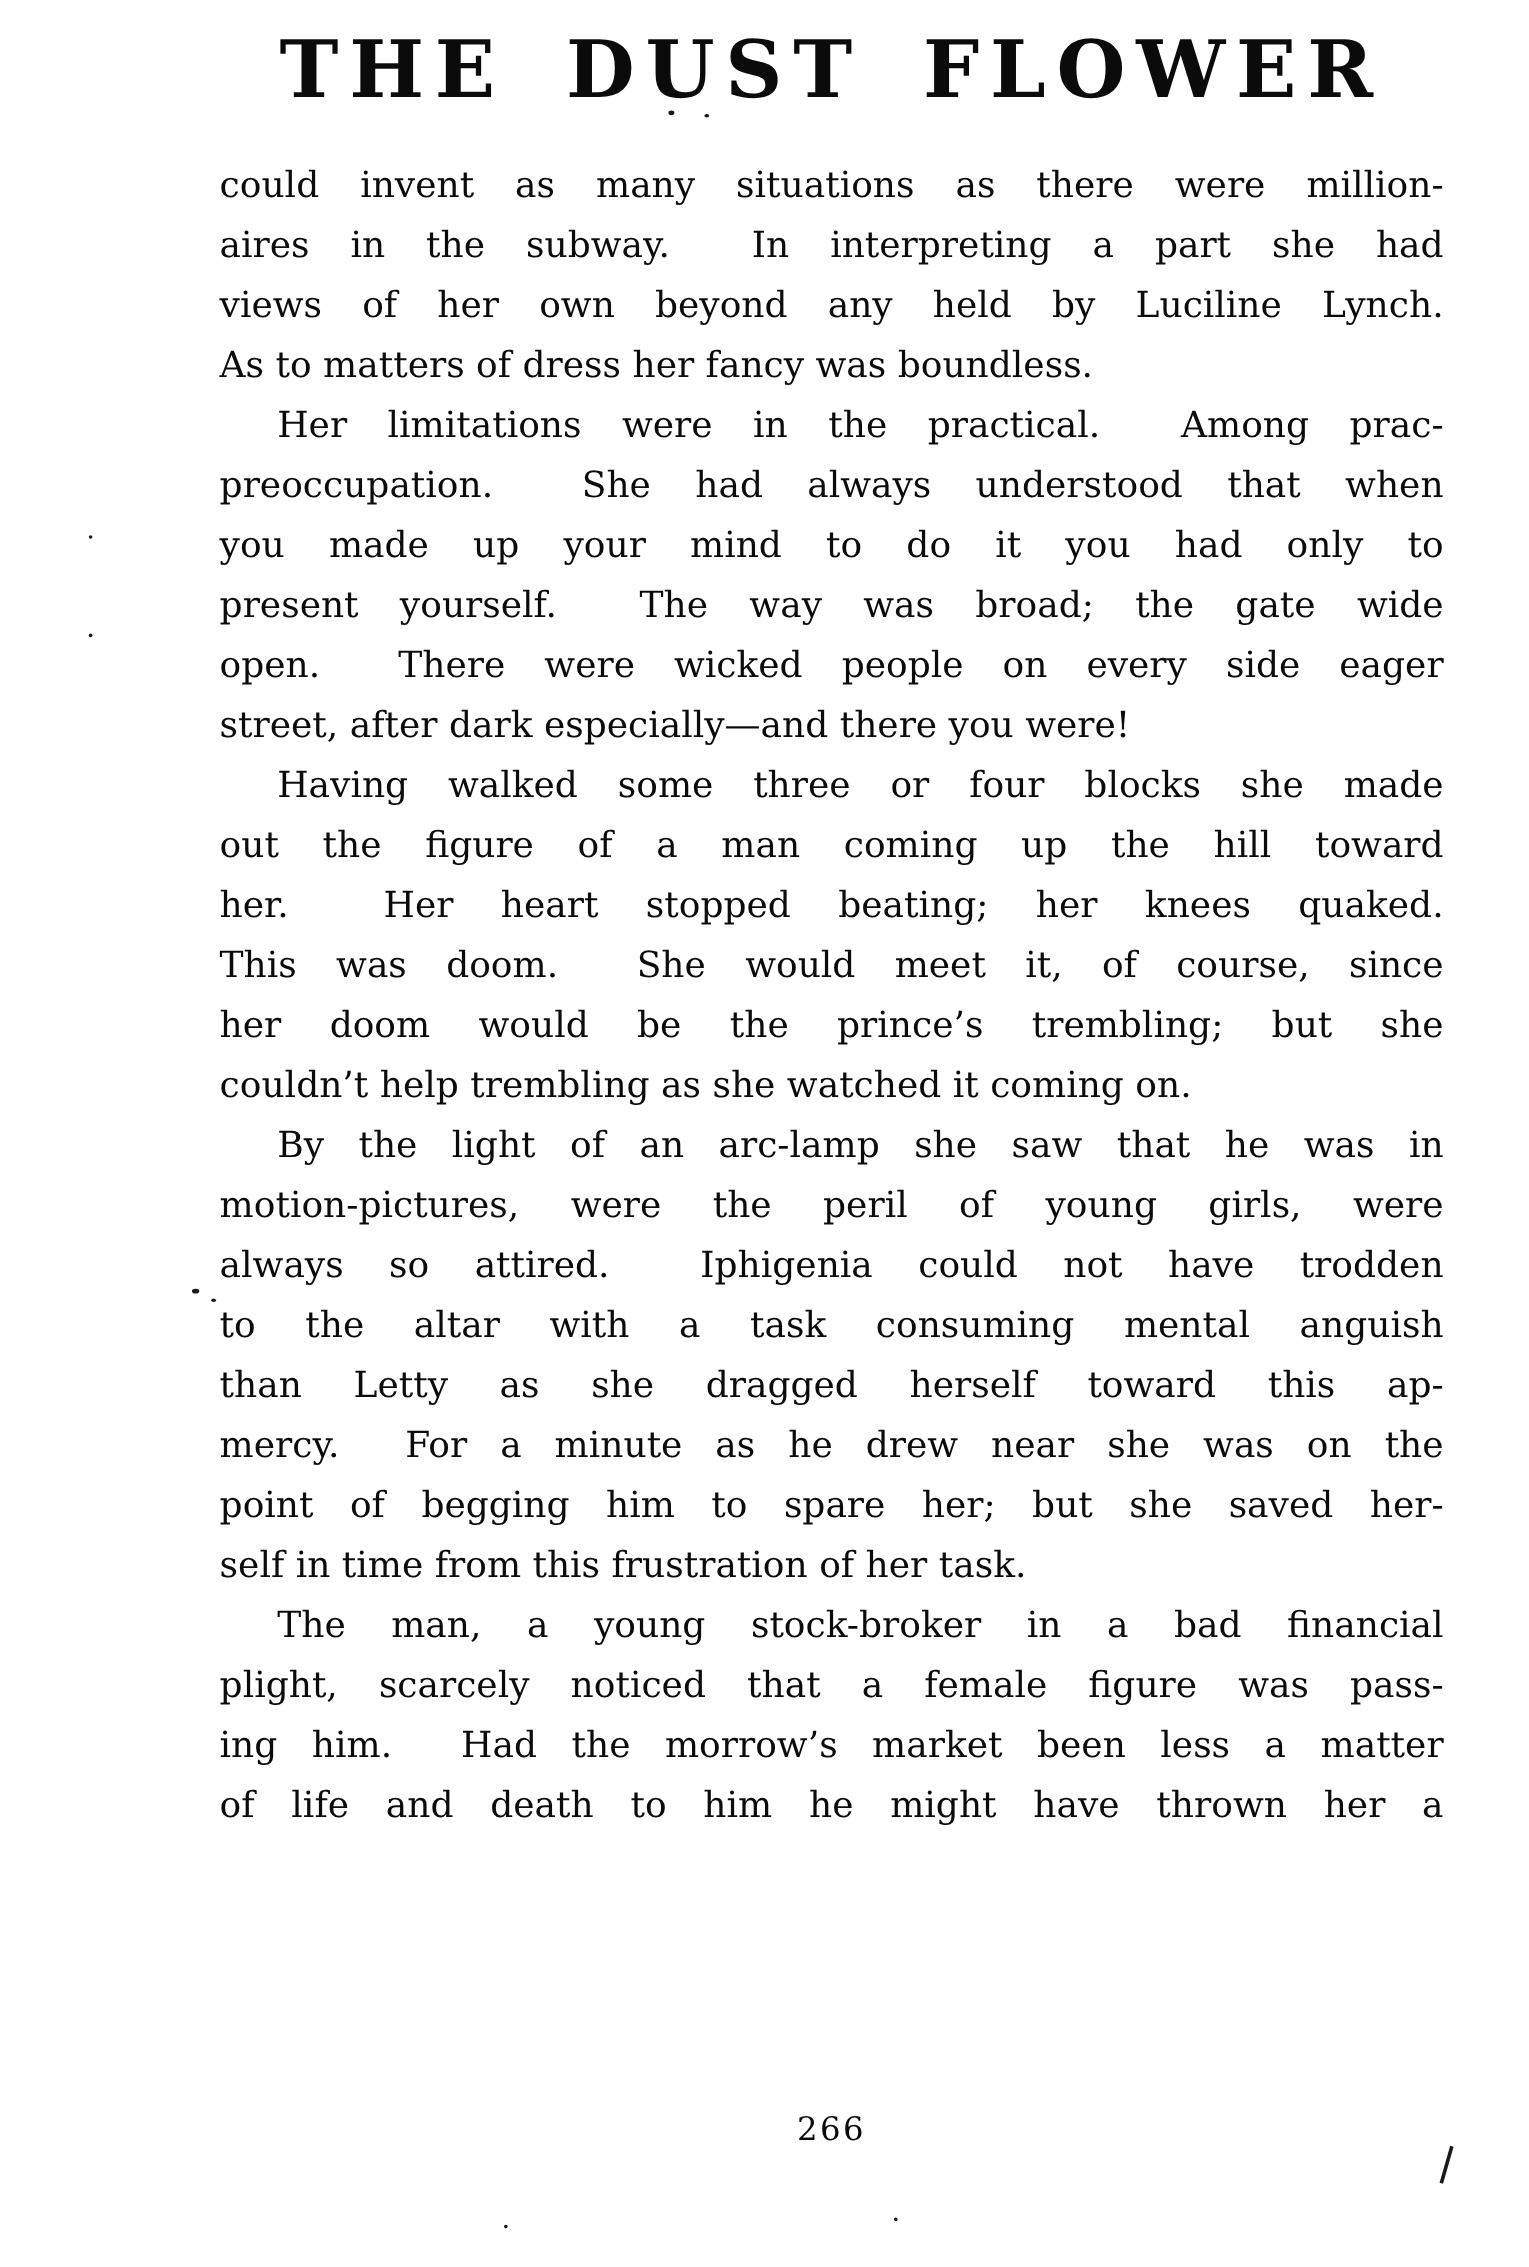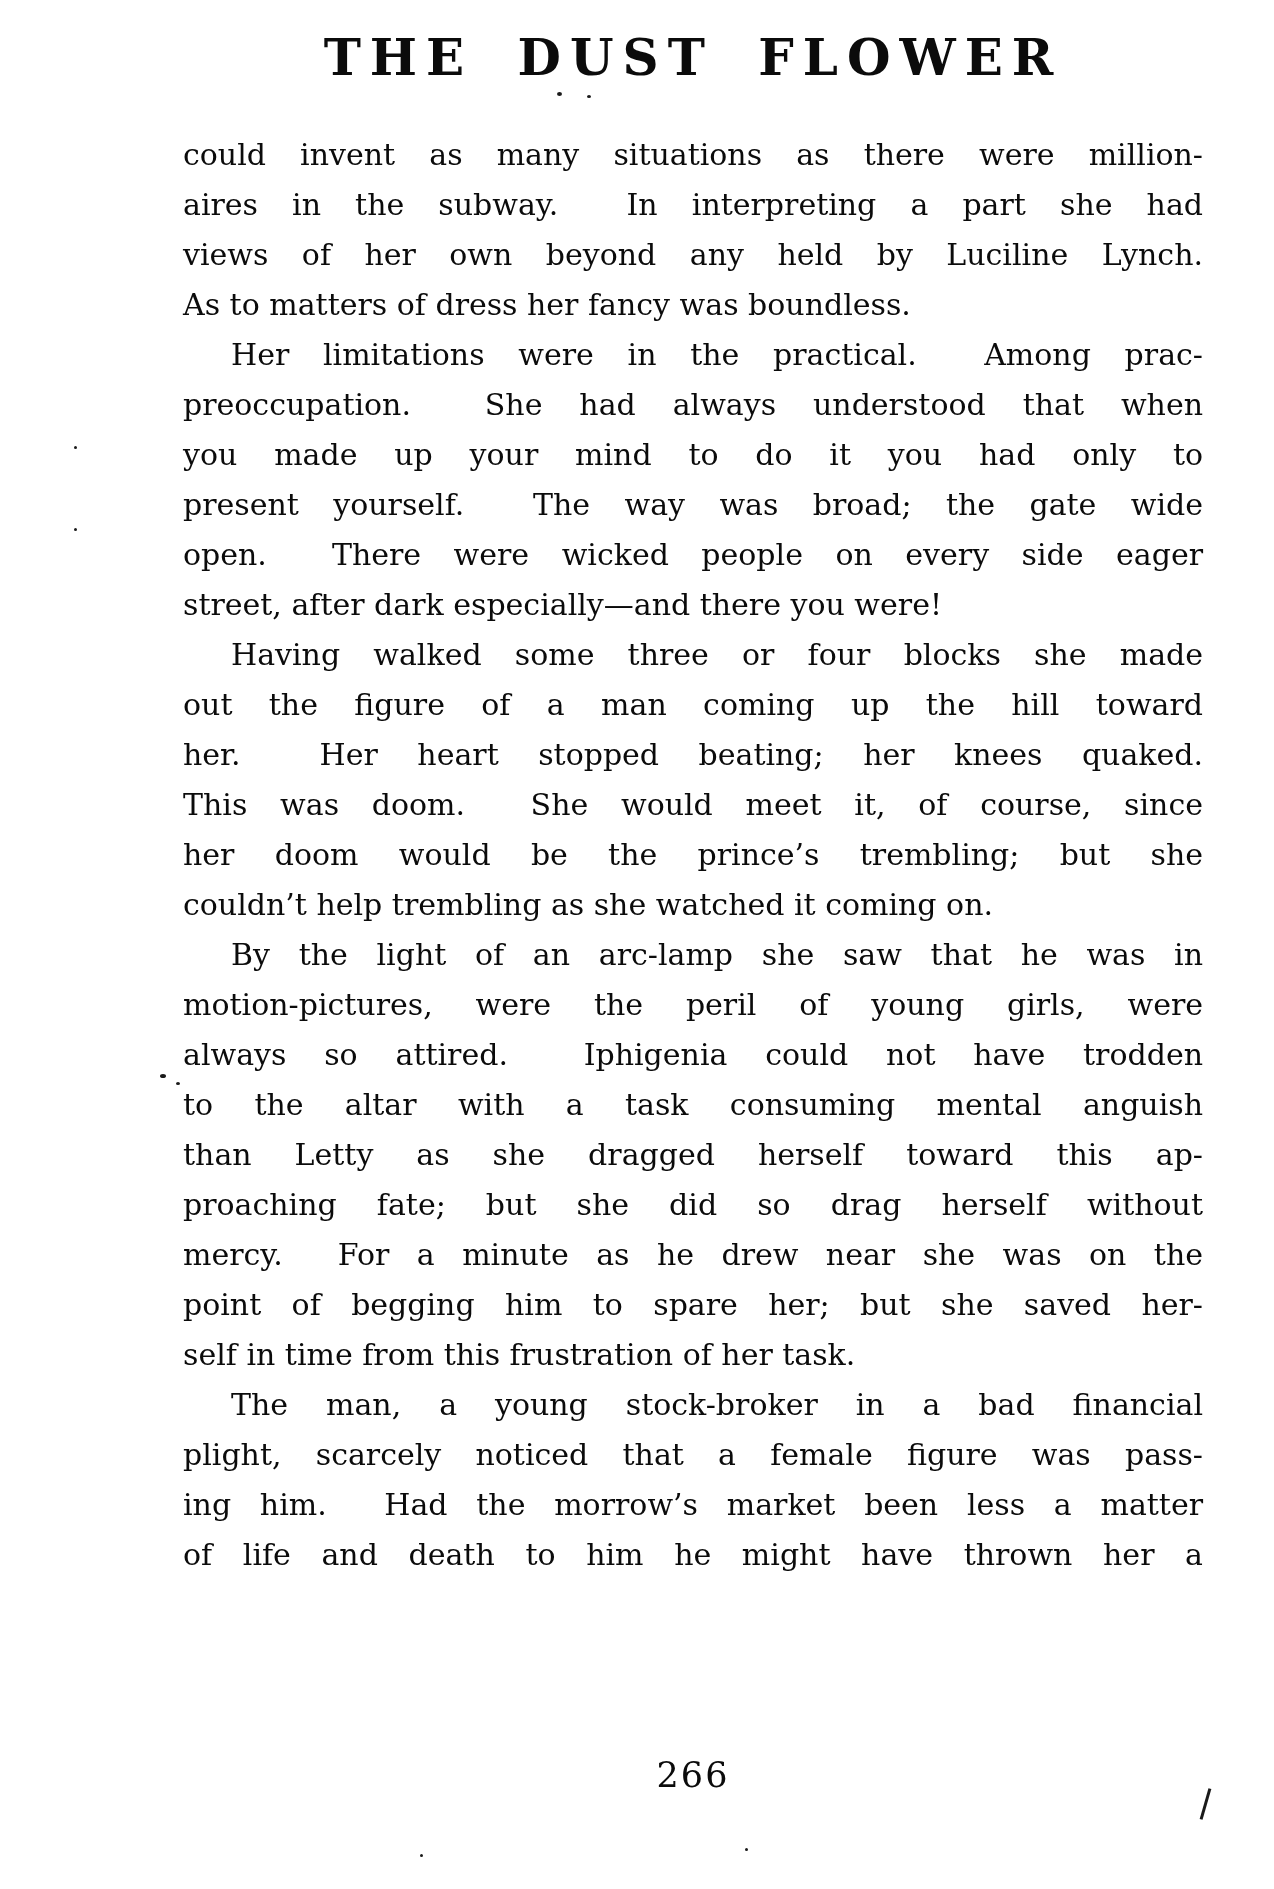--- a/index.html
+++ b/index.html
@@ -13,21 +13,21 @@
     overflow: hidden;
   }
   .title {
     position: absolute;
     top: 26px;
     left: 183px;
     width: 1020px;
     height: 64px;
     line-height: 64px;
     text-align: center;
-    font-size: 50px;
+    font-size: 66px;
     font-weight: 700;
     letter-spacing: 9px;
     word-spacing: 18px;
     white-space: nowrap;
   }
   .text-block {
     position: absolute;
     top: 130px;
     left: 183px;
     width: 1020px;
@@ -42,21 +42,21 @@
   .line.indent { text-indent: 48px; }
   .line.para-end { text-align: right; text-align-last: left; }
   .page-number {
     position: absolute;
     top: 1752px;
     left: 183px;
     width: 1020px;
     height: 46px;
     line-height: 46px;
     text-align: center;
-    font-size: 35px;
+    font-size: 27px;
     letter-spacing: 2px;
   }
   
   .speck { position: absolute; background: #1a1a1a; border-radius: 50%; }
   .speck.s1 { left: 557px; top: 92px;  width: 5px; height: 4px; }
   .speck.s2 { left: 587px; top: 95px;  width: 4px; height: 3px; }
   .speck.s3 { left: 74px;  top: 446px; width: 3px; height: 3px; }
   .speck.s4 { left: 74px;  top: 528px; width: 3px; height: 3px; }
   .speck.s5 { left: 160px; top: 1074px; width: 6px; height: 4px; }
   .speck.s6 { left: 176px; top: 1082px; width: 4px; height: 3px; }
@@ -92,21 +92,20 @@
       <div class="line">out the figure of a man coming up the hill toward</div>
       <div class="line">her.&nbsp; Her heart stopped beating; her knees quaked.</div>
       <div class="line">This was doom.&nbsp; She would meet it, of course, since</div>
       <div class="line">her doom would be the prince’s trembling; but she</div>
       <div class="line para-end">couldn’t help trembling as she watched it coming on.</div>
       <div class="line indent">By the light of an arc-lamp she saw that he was in</div>
       <div class="line">motion-pictures, were the peril of young girls, were</div>
       <div class="line">always so attired.&nbsp; Iphigenia could not have trodden</div>
       <div class="line">to the altar with a task consuming mental anguish</div>
       <div class="line">than Letty as she dragged herself toward this ap-</div>
-      <div class="line">proaching fate; but she did so drag herself without</div>
       <div class="line">mercy.&nbsp; For a minute as he drew near she was on the</div>
       <div class="line">point of begging him to spare her; but she saved her-</div>
       <div class="line para-end">self in time from this frustration of her task.</div>
       <div class="line indent">The man, a young stock-broker in a bad financial</div>
       <div class="line">plight, scarcely noticed that a female figure was pass-</div>
       <div class="line">ing him.&nbsp; Had the morrow’s market been less a matter</div>
       <div class="line">of life and death to him he might have thrown her a</div>
     </div>
 
   <div class="page-number">266</div>

